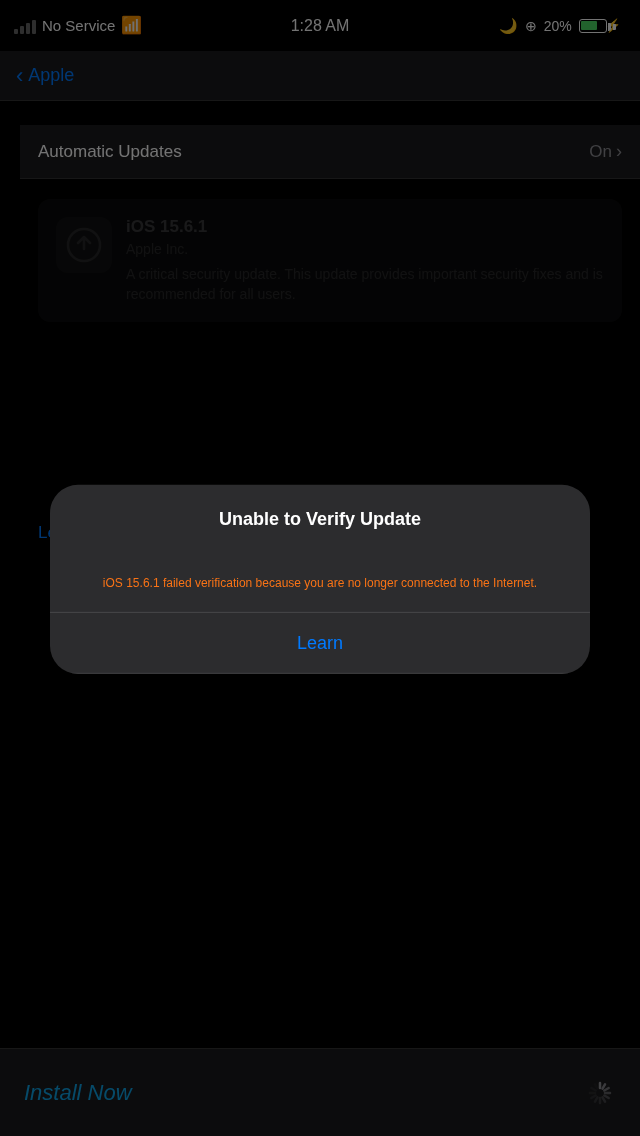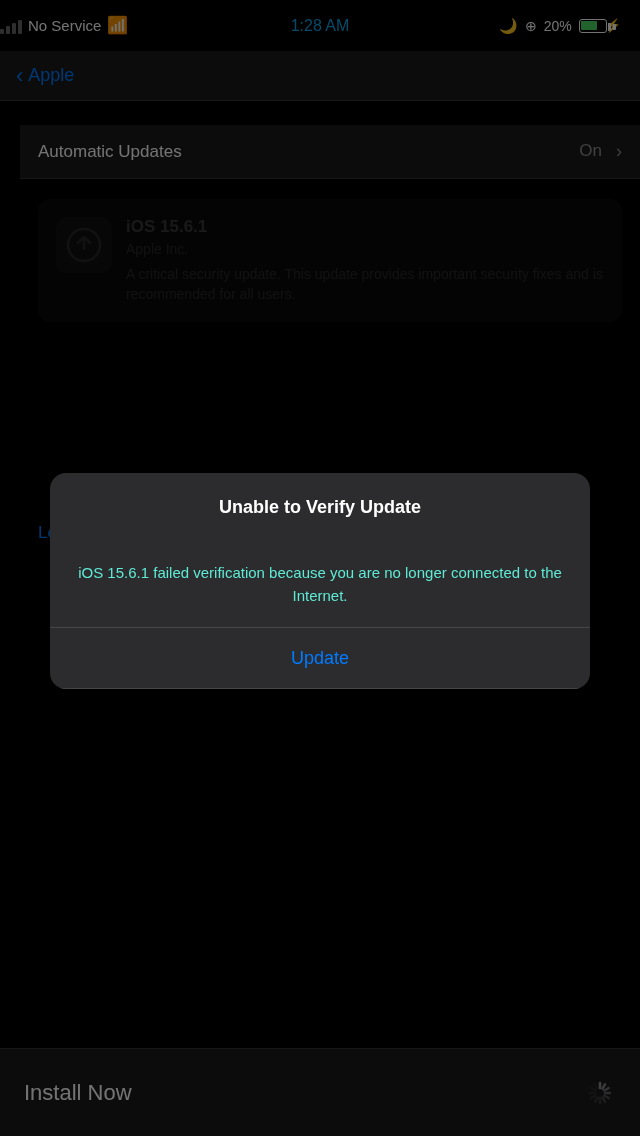--- a/index.html
+++ b/index.html
@@ -14,21 +14,21 @@
       position: relative;
     }
 
     
     .status-bar {
       height: 51px;
       background: #000;
       display: flex;
       align-items: center;
       justify-content: space-between;
-      padding: 0 18px 0 0;
+      padding: 0 18px 0 14px;
     }
     .status-left {
       display: flex;
       align-items: center;
       gap: 6px;
       font-size: 15px;
       font-weight: 500;
       color: #fff;
     }
     .signal-bars {
@@ -38,21 +38,21 @@
       height: 16px;
     }
     .signal-bar {
       width: 4px;
       background: #666;
       border-radius: 1px;
     }
     .status-center {
       font-size: 16px;
       font-weight: 500;
-      color: #0ea5e9;
+      color: #ffffff;
       position: absolute;
       left: 50%;
       transform: translateX(-50%);
     }
     .status-right {
       display: flex;
       align-items: center;
       gap: 7px;
       font-size: 14px;
       color: #fff;
@@ -140,22 +140,22 @@
       justify-content: space-between;
       padding: 0 18px;
       border-bottom: 1px solid #333;
     }
     .row-label {
       font-size: 17px;
       color: #fff;
     }
     .row-value {
       display: flex;
-      align-items: flex-start;
-      gap: 14px;
+      align-items: center;
+      gap: 4px;
       color: #8e8e93;
       font-size: 17px;
     }
     .row-chevron {
       font-size: 18px;
       color: #8e8e93;
     }
 
     
     .update-card-area {
@@ -223,21 +223,22 @@
       height: 88px;
       background: #1c1c1e;
       border-top: 1px solid #333;
       display: flex;
       align-items: center;
       justify-content: space-between;
       padding: 0 24px;
     }
     .install-now-text {
       font-size: 22px;
-      color: #ffffff;
+      color: #0ea5e9;
+      font-style: italic;
     }
     .spinner {
       width: 32px;
       height: 32px;
       position: relative;
     }
 
     
     .overlay {
       position: absolute;
@@ -250,37 +251,37 @@
     }
 
     
     .alert-dialog {
       position: absolute;
       top: 50%;
       left: 50%;
       transform: translate(-50%, -44%);
       width: 540px;
       background: #2c2c2e;
-      border-radius: 16px;
+      border-radius: 28px;
       z-index: 20;
       overflow: hidden;
     }
     .alert-content {
       padding: 24px 24px 0 24px;
       text-align: center;
     }
     .alert-title {
       font-size: 18px;
       font-weight: 700;
       color: #fff;
       margin-bottom: 12px;
     }
     .alert-message {
-      font-size: 15px;
-      color: #5eead4;
+      font-size: 12px;
+      color: #f97316;
       line-height: 1.5;
       padding-bottom: 20px;
       margin-top: 44px;
     }
     .alert-divider {
       height: 1px;
       background: #48484a;
     }
     .alert-button {
       height: 60px;
@@ -367,21 +368,21 @@
 </div>
 
 <div class="overlay"></div>
 
 <div class="alert-dialog">
   <div class="alert-content">
     <div class="alert-title">Unable to Verify Update</div>
     <div class="alert-message">iOS 15.6.1 failed verification because you are no longer connected to the Internet.</div>
   </div>
   <div class="alert-divider"></div>
-  <button class="alert-button">Update</button>
+  <button class="alert-button">Learn</button>
   <div class="alert-divider"></div>
 </div>
 
 <div class="install-now-bar">
   <span class="install-now-text">Install Now</span>
   <div class="spinner">
     
     <svg width="32" height="32" viewBox="0 0 32 32">
       <g transform="translate(16,16)">
         <line x1="0" y1="-10" x2="0" y2="-5" stroke="#8e8e93" stroke-width="2.5" stroke-linecap="round" transform="rotate(0)"></line>

